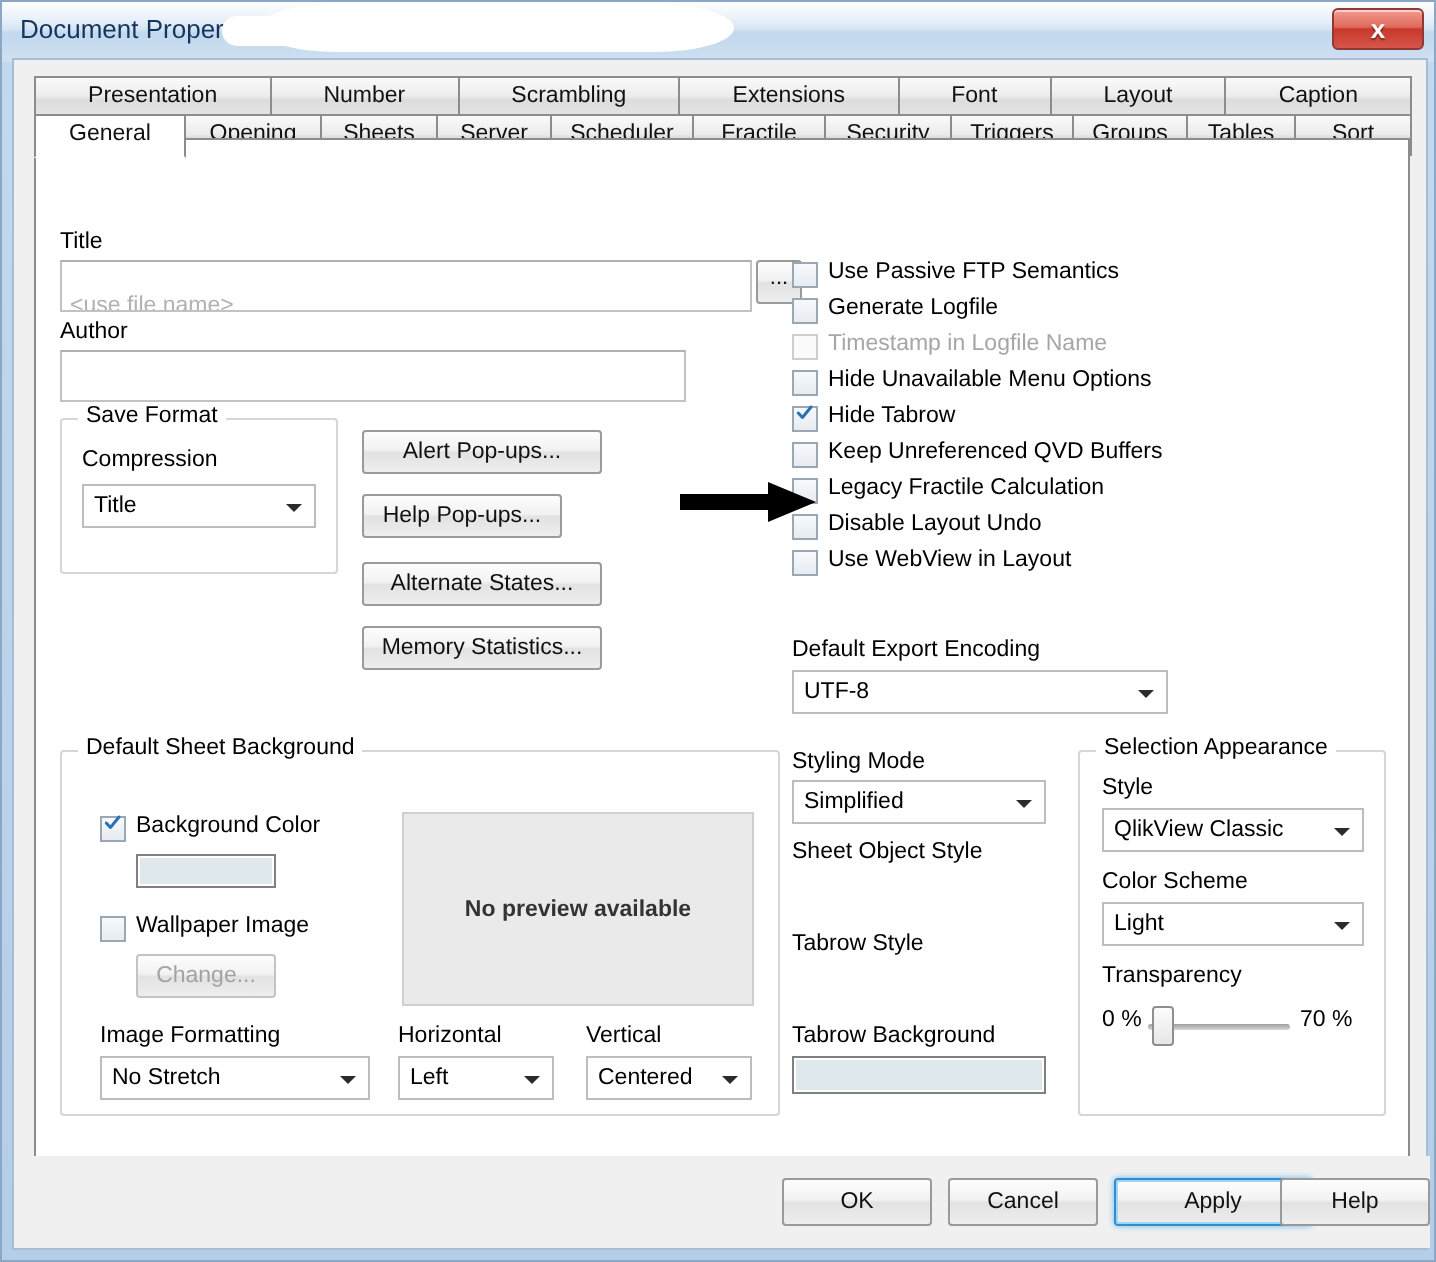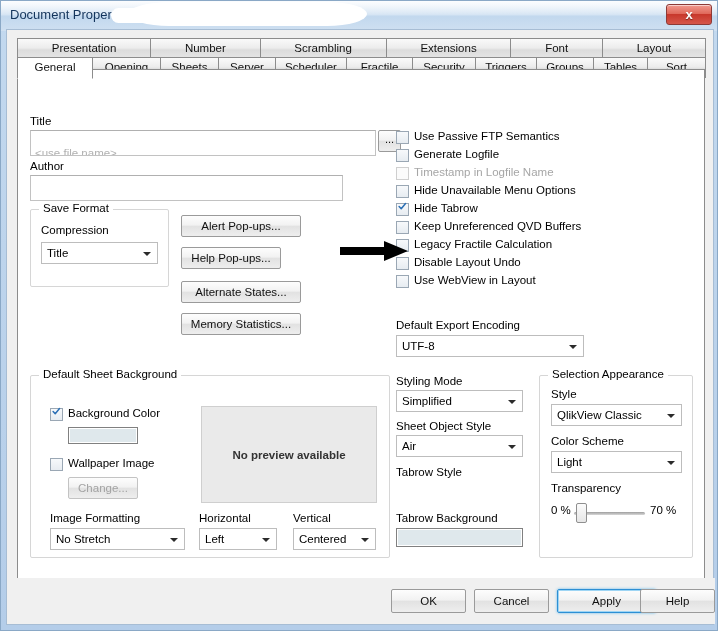--- a/index.html
+++ b/index.html
@@ -270,20 +270,21 @@
   <div id="client">
 
     <div id="tabstrip">
       <div class="tabrow row1">
         <div class="tab">Presentation</div>
         <div class="tab">Number</div>
         <div class="tab">Scrambling</div>
         <div class="tab">Extensions</div>
         <div class="tab">Font</div>
         <div class="tab">Layout</div>
+        <div class="tab">Caption</div>
       </div>
       <div class="tabrow row2">
         <div class="tab active t-general">General</div>
         <div class="tab t-opening">Opening</div>
         <div class="tab t-sheets">Sheets</div>
         <div class="tab t-server">Server</div>
         <div class="tab t-scheduler">Scheduler</div>
         <div class="tab t-variables">Fractile</div>
         <div class="tab t-security">Security</div>
         <div class="tab t-triggers">Triggers</div>
@@ -403,24 +404,20 @@
         </div>
       </div>
 
       <div class="lbl" style="left:378px; top:305px;">Styling Mode</div>
       <div class="combo" style="left:378px; top:320px; width:127px;">
         <span>Simplified</span>
         <span class="arrow"></span>
       </div>
 
       <div class="lbl" style="left:378px; top:350px;">Sheet Object Style</div>
-      <div class="combo" style="left:378px; top:365px; width:127px;">
-        <span>Air</span>
-        <span class="arrow"></span>
-      </div>
 
       <div class="lbl" style="left:378px; top:396px;">Tabrow Style</div>
 
       <div class="lbl" style="left:378px; top:442px;">Tabrow Background</div>
       <div class="colorswatch" style="left: 378px; top: 458px; width: 127px; height: 19px; background: rgb(223, 232, 236);"></div>
 
       <div class="groupbox" style="left:521px; top:305px; width:154px; height:183px;">
         <div class="gtitle">Selection Appearance</div>
 
         <div class="lbl" style="left:11px; top:12px;">Style</div>

